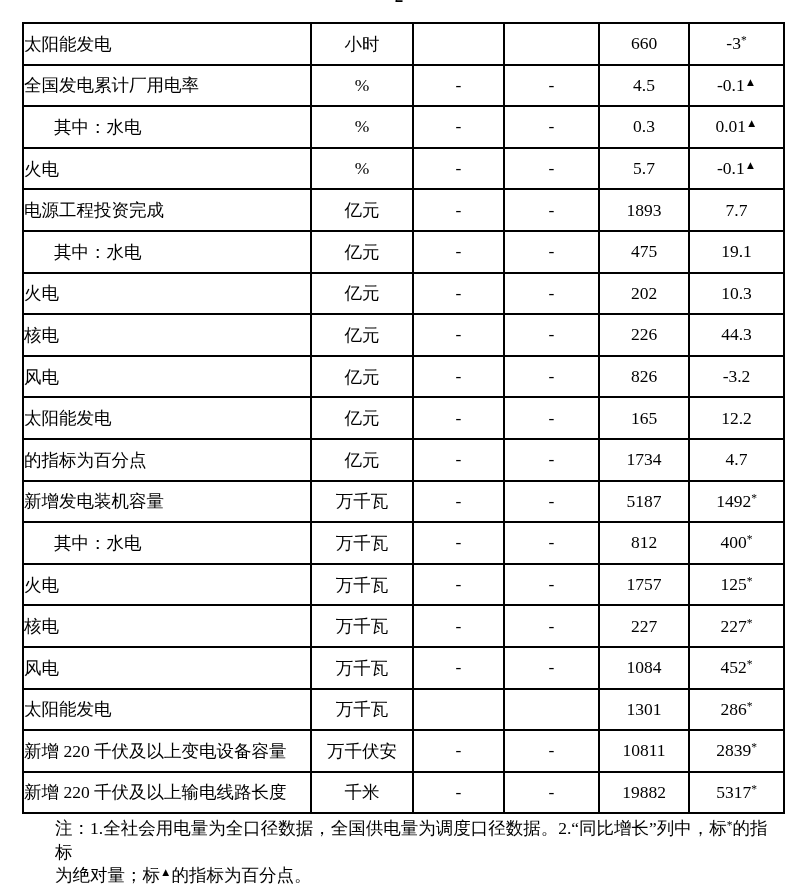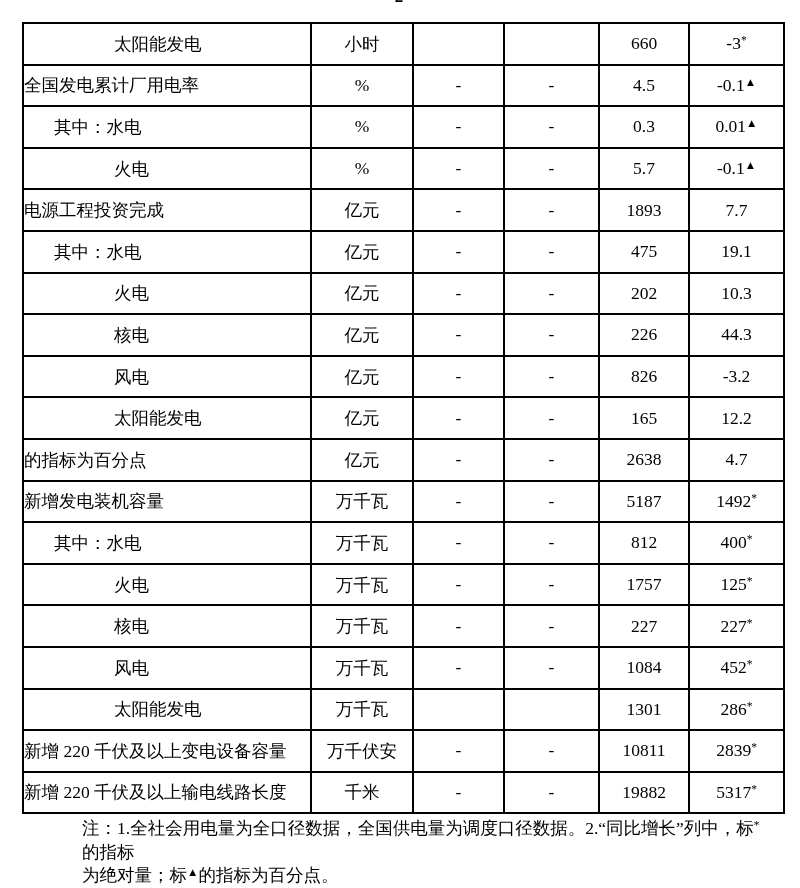--- a/index.html
+++ b/index.html
@@ -18,28 +18,28 @@
     border-collapse:collapse;table-layout:fixed;width:761px;
   }
   td{
     border:2px solid #000;height:39.6px;font-size:17.5px;vertical-align:middle;
     padding:0;overflow:hidden;white-space:nowrap;
   }
   td.c{text-align:center;}
   td.item{text-align:left;}
   td.item.ind-top{padding-left:0;}
   td.item.ind-qizhong{padding-left:30px;}
-  td.item.ind-sub{padding-left:90px;}
+  td.item.ind-sub{}
   sup.mk{font-size:11.5px;line-height:0;vertical-align:5px;letter-spacing:0;}
   
   .footnote{
     position:absolute;left:55px;top:817px;width:722px;
     font-size:17.5px;line-height:23.5px;text-align:left;
   }
-  .footnote .ln{display:block;margin-left:27px;}
+  .footnote .ln{display:block;}
 </style>
 </head>
 <body>
 
 <div class="pageno-clip">
   <span>2</span>
 </div>
 
 <div class="tbl-wrap">
   <table>
@@ -130,21 +130,21 @@
           <td class="c">-</td>
           <td class="c">-</td>
           <td class="c">165</td>
           <td class="c">12.2</td>
         </tr>
         <tr>
           <td class="item ind-top">的指标为百分点</td>
           <td class="c">亿元</td>
           <td class="c">-</td>
           <td class="c">-</td>
-          <td class="c">2638</td>
+          <td class="c">1734</td>
           <td class="c">4.7</td>
         </tr>
         <tr>
           <td class="item ind-top">新增发电装机容量</td>
           <td class="c">万千瓦</td>
           <td class="c">-</td>
           <td class="c">-</td>
           <td class="c">5187</td>
           <td class="c">1492<sup class="mk">*</sup></td>
         </tr>

